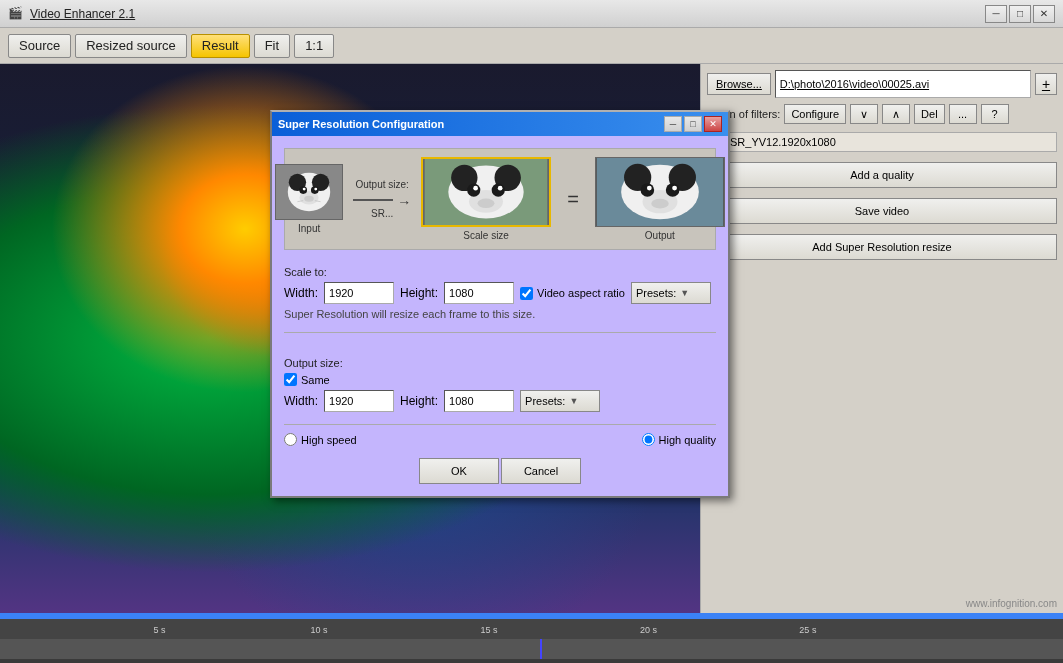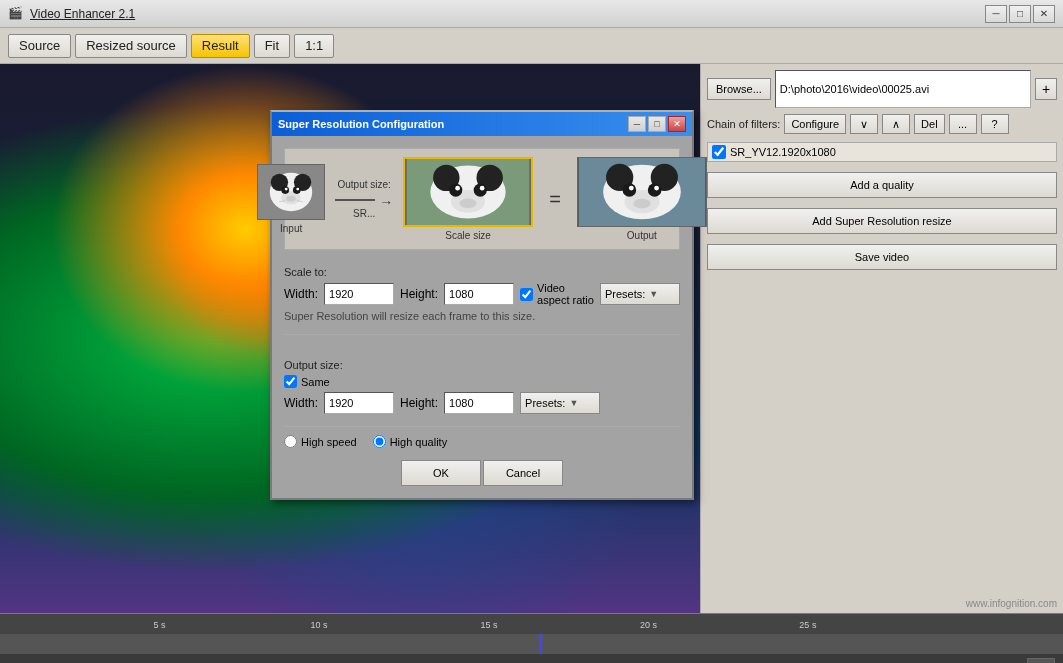--- a/index.html
+++ b/index.html
@@ -117,32 +117,33 @@
       display: flex;
       flex-direction: column;
       padding: 6px;
       gap: 4px;
     }
 
     .browse-row {
       display: flex;
       align-items: center;
       gap: 4px;
+      text-decoration: underline;
     }
     .browse-btn {
       padding: 2px 8px;
       border: 1px solid #888;
       background: linear-gradient(to bottom, #f0f0ee, #dcdad2);
       cursor: pointer;
       font-size: 11px;
       height: 22px;
     }
     .file-path-input {
       flex: 1;
-      height: 38px;
+      height: 28px;
       border: 1px inset #aaa;
       background: white;
       font-size: 11px;
       padding: 0 4px;
     }
     .plus-btn {
       width: 22px;
       height: 22px;
       border: 1px solid #888;
       background: linear-gradient(to bottom, #f0f0ee, #dcdad2);
@@ -215,21 +216,21 @@
     }
 
     
     .timeline {
       position: absolute;
       bottom: 0;
       left: 0;
       right: 0;
       height: 50px;
       background: #3a3a3a;
-      border-top: 1px solid #3b82f6;
+      border-top: 6px solid #3b82f6;
     }
     .timeline-ruler {
       height: 20px;
       background: #444;
       position: relative;
       display: flex;
       align-items: flex-end;
       padding-bottom: 2px;
     }
     .timeline-marker {
@@ -268,24 +269,24 @@
       color: #ddd;
       cursor: pointer;
       font-size: 12px;
       display: flex;
       align-items: center;
       justify-content: center;
     }
 
     
     .dialog {
-      background: #a3a3a3;
+      background: #c4b5fd;
       border: 2px solid #7a7a7a;
       border-top: 2px solid #b0b0b0;
-      width: 424px;
+      width: 460px;
       position: absolute;
       top: 110px;
       left: 270px;
       box-shadow: 3px 3px 8px rgba(0,0,0,0.5);
     }
     .dialog-titlebar {
       background: linear-gradient(to right, #0a5fd8, #3a8fee);
       height: 24px;
       display: flex;
       align-items: center;
@@ -447,20 +448,21 @@
     .section-divider {
       height: 1px;
       background: #aaa;
       margin: 8px 0;
     }
 
     .radio-group {
       display: flex;
       align-items: center;
       gap: 16px;
+      justify-content: space-between;
     }
     .radio-label {
       display: flex;
       align-items: center;
       gap: 4px;
       font-size: 11px;
       cursor: pointer;
     }
 
     .dialog-buttons {
@@ -537,22 +539,22 @@
       <button class="chain-btn">...</button>
       <button class="chain-btn">?</button>
     </div>
 
     <div class="filter-list-item">
       <input type="checkbox" class="filter-checkbox" checked="" style="">
       <span>SR_YV12.1920x1080</span>
     </div>
 
     <button class="action-btn">Add a quality</button>
+    <button class="action-btn">Save video</button>
     <button class="action-btn">Add Super Resolution resize</button>
-    <button class="action-btn">Save video</button>
 
     <div class="watermark">www.infognition.com</div>
   </div>
 </div>
 
 <div class="timeline">
   <div class="timeline-ruler">
     <div style="position:relative; width:100%; height:20px;">
       <span class="timeline-marker" style="left: 15%;">5 s</span>
       <span class="timeline-marker" style="left: 30%;">10 s</span>

